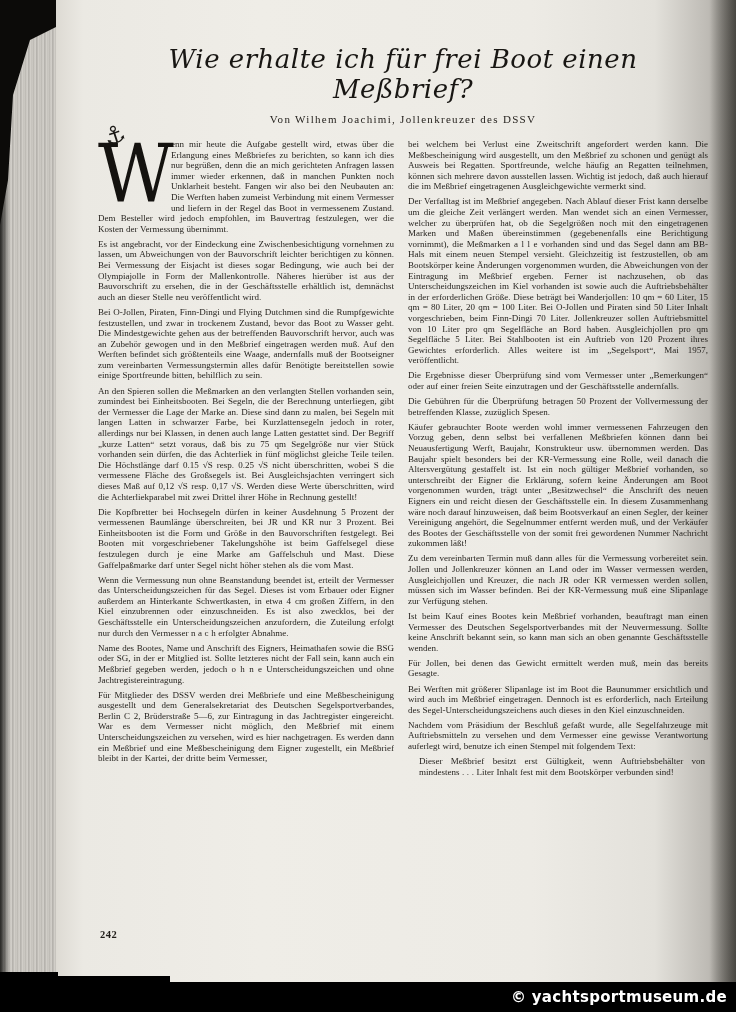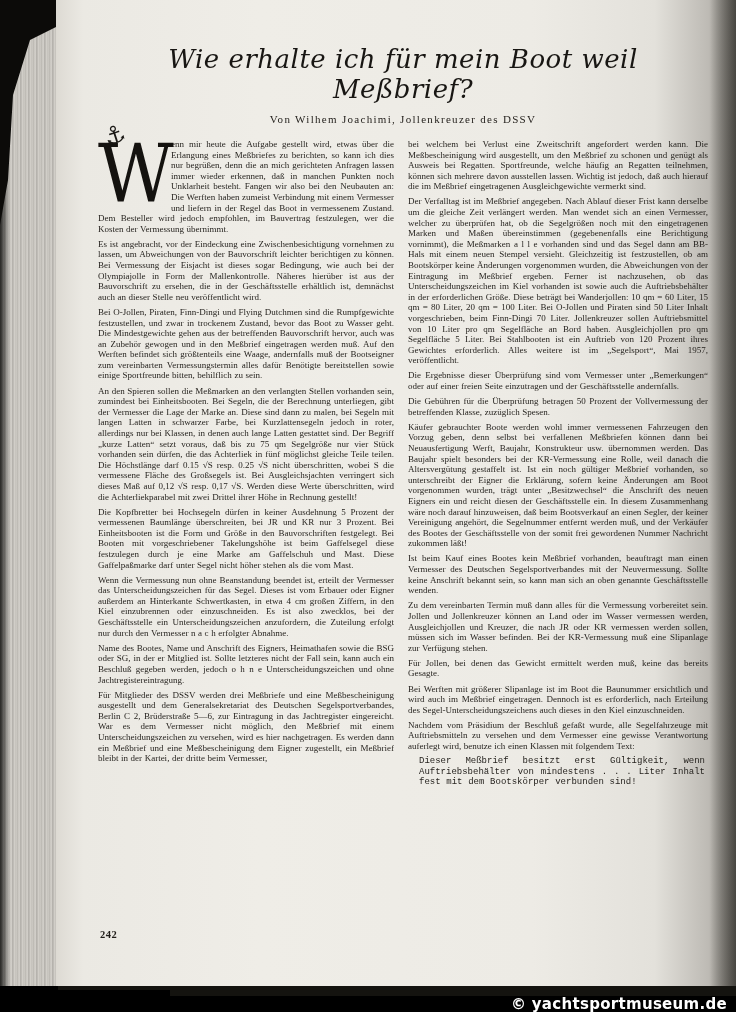--- a/index.html
+++ b/index.html
@@ -37,76 +37,76 @@
   .col p{font-size:9px;line-height:10.6px;text-align:justify;margin:0 0 4.5px 0;
     word-spacing:.3px;}
 
   
   .dropcap-wrap{float:left;width:66px;height:70px;position:relative;margin:3px 7px 0 0;}
   .dropcap-letter{font-family:"DejaVu Serif", serif;font-size:80px;line-height:66px;
     color:#14120f;display:block;transform:scaleX(.92);transform-origin:left top;}
   .anchor-icon{position:absolute;left:6px;top:-12px;font-size:24px;color:#1a1815;
     transform:rotate(-18deg);font-family:"DejaVu Sans", sans-serif;}
 
-  .stamp{padding-left:11px;padding-right:3px;font-family:Liberation Mono, monospace;}
+  .stamp{padding-left:11px;padding-right:3px;}
 
   .page-number{position:absolute;left:44px;top:929px;font-size:10.5px;font-weight:bold;
     letter-spacing:.5px;color:#211e1a;}
 
   
-  .watermark-bar{position:absolute;left:0;bottom:0;width:736px;height:16px;background:#000;
+  .watermark-bar{position:absolute;left:0;bottom:0;width:736px;height:30px;background:#000;
     display:flex;align-items:center;justify-content:flex-end;padding-right:9px;box-sizing:border-box;}
   .watermark-bar::before{content:"";position:absolute;left:0;top:-6px;width:170px;height:6px;background:#000;}
   .watermark-bar::after{content:"";position:absolute;left:0;top:-10px;width:58px;height:4px;background:#000;}
   .watermark-text{font-family:"DejaVu Sans", sans-serif;font-weight:bold;font-size:15px;
     color:#fff;letter-spacing:.3px;}
 </style>
 </head>
 <body>
 
 <div class="scan">
 
   <div class="book-edge"></div>
   <div class="corner-wedge"></div>
 
   <div class="page">
     <div class="content">
 
-      <h1 class="title">Wie erhalte ich für mein Boot weil Meßbrief?</h1>
+      <h1 class="title">Wie erhalte ich für frei Boot einen Meßbrief?</h1>
       <div class="byline">Von Wilhem Joachimi, Jollenkreuzer des DSSV</div>
 
       <div class="cols">
 
         <div class="col left">
           <p>
             <span class="dropcap-wrap">
               <span class="dropcap-letter">W</span>
               <span class="anchor-icon">⚓</span>
             </span><span>enn mir heute die Aufgabe gestellt wird, etwas über die Erlangung eines Meßbriefes zu berichten, so kann ich dies nur begrüßen, denn die an mich gerichteten Anfragen lassen immer wieder erkennen, daß in manchen Punkten noch Unklarheit besteht. Fangen wir also bei den Neubauten an: Die Werften haben zumeist Verbindung mit einem Vermesser und liefern in der Regel das Boot in vermessenem Zustand. Dem Besteller wird jedoch empfohlen, im Bauvertrag festzulegen, wer die Kosten der Vermessung übernimmt.</span>
           </p>
           <p>Es ist angebracht, vor der Eindeckung eine Zwischenbesichtigung vornehmen zu lassen, um Abweichungen von der Bauvorschrift leichter berichtigen zu können. Bei Vermessung der Eisjacht ist dieses sogar Bedingung, wie auch bei der Olympiajolle in Form der Mallenkontrolle. Näheres hierüber ist aus der Bauvorschrift zu ersehen, die in der Geschäftsstelle erhältlich ist, demnächst auch an dieser Stelle neu veröffentlicht wird.</p>
           <p>Bei O-Jollen, Piraten, Finn-Dingi und Flying Dutchmen sind die Rumpfgewichte festzustellen, und zwar in trockenem Zustand, bevor das Boot zu Wasser geht. Die Mindestgewichte gehen aus der betreffenden Bauvorschrift hervor, auch was an Zubehör gewogen und in den Meßbrief eingetragen werden muß. Auf den Werften befindet sich größtenteils eine Waage, andernfalls muß der Bootseigner zum vereinbarten Vermessungstermin alles dafür Benötigte bereitstellen sowie einige Sportfreunde bitten, behilflich zu sein.</p>
           <p>An den Spieren sollen die Meßmarken an den verlangten Stellen vorhanden sein, zumindest bei Einheitsbooten. Bei Segeln, die der Berechnung unterliegen, gibt der Vermesser die Lage der Marke an. Diese sind dann zu malen, bei Segeln mit langen Latten in schwarzer Farbe, bei Kurzlattensegeln jedoch in roter, allerdings nur bei Klassen, in denen auch lange Latten gestattet sind. Der Begriff „kurze Latten“ setzt voraus, daß bis zu 75 qm Segelgröße nur vier Stück vorhanden sein dürfen, die das Achterliek in fünf möglichst gleiche Teile teilen. Die Höchstlänge darf 0.15 √S resp. 0.25 √S nicht überschritten, wobei S die vermessene Fläche des Großsegels ist. Bei Ausgleichsjachten verringert sich dieses Maß auf 0,12 √S resp. 0,17 √S. Werden diese Werte überschritten, wird die Achterliekparabel mit zwei Drittel ihrer Höhe in Rechnung gestellt!</p>
           <p>Die Kopfbretter bei Hochsegeln dürfen in keiner Ausdehnung 5 Prozent der vermessenen Baumlänge überschreiten, bei JR und KR nur 3 Prozent. Bei Einheitsbooten ist die Form und Größe in den Bauvorschriften festgelegt. Bei Booten mit vorgeschriebener Takelungshöhe ist beim Gaffelsegel diese festzulegen durch je eine Marke am Gaffelschuh und Mast. Diese Gaffelpaßmarke darf unter Segel nicht höher stehen als die vom Mast.</p>
           <p>Wenn die Vermessung nun ohne Beanstandung beendet ist, erteilt der Vermesser das Unterscheidungszeichen für das Segel. Dieses ist vom Erbauer oder Eigner außerdem an Hinterkante Schwertkasten, in etwa 4 cm großen Ziffern, in den Kiel einzubrennen oder einzuschneiden. Es ist also zwecklos, bei der Geschäftsstelle ein Unterscheidungszeichen anzufordern, die Zuteilung erfolgt nur durch den Vermesser n a c h erfolgter Abnahme.</p>
-          <p>Name des Bootes, Name und Anschrift des Eigners, Heimathafen sowie die BSG oder SG, in der er Mitglied ist. Sollte letzteres nicht der Fall sein, kann auch ein Beschluß gegeben werden, jedoch o h n e Unterscheidungszeichen und ohne Jachtregistereintragung.</p>
+          <p>Name des Bootes, Name und Anschrift des Eigners, Heimathafen sowie die BSG oder SG, in der er Mitglied ist. Sollte letzteres nicht der Fall sein, kann auch ein Meßbrief gegeben werden, jedoch o h n e Unterscheidungszeichen und ohne Jachtregistereintragung.</p>
           <p>Für Mitglieder des DSSV werden drei Meßbriefe und eine Meßbescheinigung ausgestellt und dem Generalsekretariat des Deutschen Segelsportverbandes, Berlin C 2, Brüderstraße 5—6, zur Eintragung in das Jachtregister eingereicht. War es dem Vermesser nicht möglich, den Meßbrief mit einem Unterscheidungszeichen zu versehen, wird es hier nachgetragen. Es werden dann ein Meßbrief und eine Meßbescheinigung dem Eigner zugestellt, ein Meßbrief bleibt in der Kartei, der dritte beim Vermesser,</p>
         </div>
 
         <div class="col right">
           <p>bei welchem bei Verlust eine Zweitschrift angefordert werden kann. Die Meßbescheinigung wird ausgestellt, um den Meßbrief zu schonen und genügt als Ausweis bei Regatten. Sportfreunde, welche häufig an Regatten teilnehmen, können sich mehrere davon ausstellen lassen. Wichtig ist jedoch, daß auch hierauf die im Meßbrief eingetragenen Ausgleichgewichte vermerkt sind.</p>
           <p>Der Verfalltag ist im Meßbrief angegeben. Nach Ablauf dieser Frist kann derselbe um die gleiche Zeit verlängert werden. Man wendet sich an einen Vermesser, welcher zu überprüfen hat, ob die Segelgrößen noch mit den eingetragenen Marken und Maßen übereinstimmen (gegebenenfalls eine Berichtigung vornimmt), die Meßmarken a l l e vorhanden sind und das Segel dann am BB-Hals mit einem neuen Stempel versieht. Gleichzeitig ist festzustellen, ob am Bootskörper keine Änderungen vorgenommen wurden, die Abweichungen von der Eintragung im Meßbrief ergeben. Ferner ist nachzusehen, ob das Unterscheidungszeichen im Kiel vorhanden ist sowie auch die Auftriebsbehälter in der erforderlichen Größe. Diese beträgt bei Wanderjollen: 10 qm = 60 Liter, 15 qm = 80 Liter, 20 qm = 100 Liter. Bei O-Jollen und Piraten sind 50 Liter Inhalt vorgeschrieben, beim Finn-Dingi 70 Liter. Jollenkreuzer sollen Auftriebsmittel von 10 Liter pro qm Segelfläche an Bord haben. Ausgleichjollen pro qm Segelfläche 5 Liter. Bei Stahlbooten ist ein Auftrieb von 120 Prozent ihres Gewichtes erforderlich. Alles weitere ist im „Segelsport“, Mai 1957, veröffentlicht.</p>
           <p>Die Ergebnisse dieser Überprüfung sind vom Vermesser unter „Bemerkungen“ oder auf einer freien Seite einzutragen und der Geschäftsstelle andernfalls.</p>
           <p>Die Gebühren für die Überprüfung betragen 50 Prozent der Vollvermessung der betreffenden Klasse, zuzüglich Spesen.</p>
           <p>Käufer gebrauchter Boote werden wohl immer vermessenen Fahrzeugen den Vorzug geben, denn selbst bei verfallenen Meßbriefen können dann bei Neuausfertigung Werft, Baujahr, Konstrukteur usw. übernommen werden. Das Baujahr spielt besonders bei der KR-Vermessung eine Rolle, weil danach die Altersvergütung gestaffelt ist. Ist ein noch gültiger Meßbrief vorhanden, so unterschreibt der Eigner die Erklärung, sofern keine Änderungen am Boot vorgenommen wurden, trägt unter „Besitzwechsel“ die Anschrift des neuen Eigners ein und reicht diesen der Geschäftsstelle ein. In diesem Zusammenhang wäre noch darauf hinzuweisen, daß beim Bootsverkauf an einen Segler, der keiner Vereinigung angehört, die Segelnummer entfernt werden muß, und der Verkäufer des Bootes der Geschäftsstelle von der somit frei gewordenen Nummer Nachricht zukommen läßt!</p>
+          <p>Zu dem vereinbarten Termin muß dann alles für die Vermessung vorbereitet sein. Jollen und Jollenkreuzer können an Land oder im Wasser vermessen werden, Ausgleichjollen und Kreuzer, die nach JR oder KR vermessen werden sollen, müssen sich im Wasser befinden. Bei der KR-Vermessung muß eine Slipanlage zur Verfügung stehen.</p>
           <p>Ist beim Kauf eines Bootes kein Meßbrief vorhanden, beauftragt man einen Vermesser des Deutschen Segelsportverbandes mit der Neuvermessung. Sollte keine Anschrift bekannt sein, so kann man sich an oben genannte Geschäftsstelle wenden.</p>
-          <p>Zu dem vereinbarten Termin muß dann alles für die Vermessung vorbereitet sein. Jollen und Jollenkreuzer können an Land oder im Wasser vermessen werden, Ausgleichjollen und Kreuzer, die nach JR oder KR vermessen werden sollen, müssen sich im Wasser befinden. Bei der KR-Vermessung muß eine Slipanlage zur Verfügung stehen.</p>
-          <p>Für Jollen, bei denen das Gewicht ermittelt werden muß, keine das bereits Gesagte.</p>
+          <p>Für Jollen, bei denen das Gewicht ermittelt werden muß, mein das bereits Gesagte.</p>
           <p>Bei Werften mit größerer Slipanlage ist im Boot die Baunummer ersichtlich und wird auch im Meßbrief eingetragen. Dennoch ist es erforderlich, nach Erteilung des Segel-Unterscheidungszeichens auch dieses in den Kiel einzuschneiden.</p>
-          <p>Nachdem vom Präsidium der Beschluß gefaßt wurde, alle Segelfahrzeuge mit Auftriebsmitteln zu versehen und dem Vermesser eine gewisse Verantwortung auferlegt wird, benutze ich einen Klassen mit folgendem Text:</p>
+          <p>Nachdem vom Präsidium der Beschluß gefaßt wurde, alle Segelfahrzeuge mit Auftriebsmitteln zu versehen und dem Vermesser eine gewisse Verantwortung auferlegt wird, benutze ich einen Stempel mit folgendem Text:</p>
           <p class="stamp">Dieser Meßbrief besitzt erst Gültigkeit, wenn Auftriebsbehälter von mindestens . . . Liter Inhalt fest mit dem Bootskörper verbunden sind!</p>
         </div>
 
       </div>
     </div>
 
     <div class="page-number">242</div>
   </div>
 
   <div class="watermark-bar">

